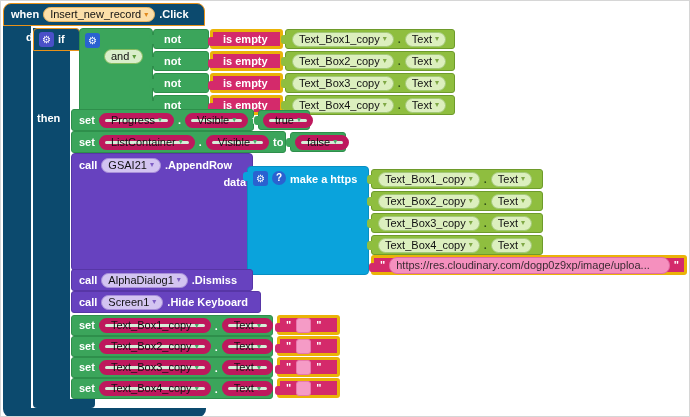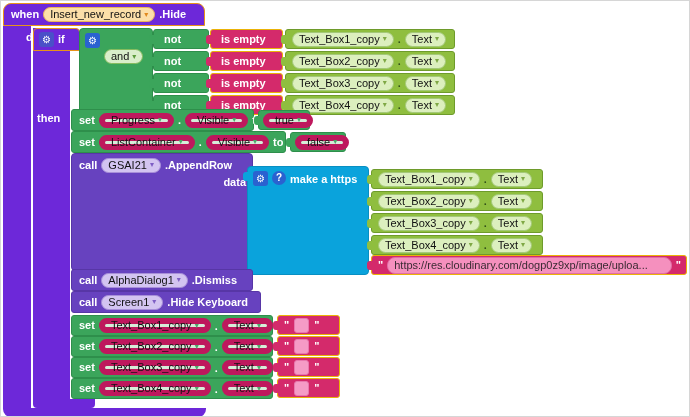--- a/index.html
+++ b/index.html
@@ -6,33 +6,33 @@
   .canvas{position:relative;width:690px;height:417px;background:#fff;border:1px solid #d6d6d6;box-sizing:border-box;overflow:hidden;}
   .abs{position:absolute;}
   .blk{position:absolute;display:flex;align-items:center;box-sizing:border-box;gap:4px;}
   .kw{color:#fff;font-weight:bold;font-size:11px;white-space:nowrap;line-height:1;}
   .dot-light{color:#fff;font-weight:bold;font-size:11px;}
   .dot-dark{color:#33511a;font-weight:bold;font-size:11px;}
   .dd{display:inline-flex;align-items:center;gap:3px;height:15px;padding:0 6px;border-radius:9px;
       font-size:11px;color:#111;white-space:nowrap;box-sizing:border-box;line-height:1;}
   .arr{font-size:8px;line-height:1;}
   
-  .fam-orange{background:#6d28d9;border:1px solid #E8921A;}
+  .fam-orange{background:#0c4a6e;border:1px solid #E8921A;}
   .noborder{border:none;}
   .dd-orange{background:#FCDFA9;border:1px solid #ECB45C;justify-content:space-between;}
   .dd-orange .arr{color:#E08A1E;}
   .fam-green{background:#3BA55B;border:1px solid #2E8F4B;}
   .dd-mint{background:#D6EDD9;border:6px solid #be185d;}
   .dd-mint .arr{color:#4CA96B;}
   .dd-lgreen{background:#D9EECB;border:1px solid #85BC5E;margin-top:16px;}
   .dd-lgreen .arr{color:#5A9A3A;}
   .fam-getter{background:#8FBE3F;border:1px solid #6E9B2B;}
   .dd-pale{background:#DCEFBE;border:1px solid #A4C979;}
   .dd-pale .arr{color:#7FA845;}
-  .fam-magenta{background:#D42A6B;border:1px solid #eab308;}
+  .fam-magenta{background:#D42A6B;border:3px solid #eab308;}
   .fam-purple{background:#6742BF;border:1px solid #5736A6;}
   .dd-purple{background:#D3C4F1;border:1px solid #A88FD9;}
   .dd-purple .arr{color:#7E5EC4;}
   .fam-cyan{background:#0AA3DC;border:1px solid #088FC2;}
   
   .badge{width:15px;height:15px;border-radius:3px;background:#2A62D0;color:#fff;display:inline-flex;
          align-items:center;justify-content:center;font-size:10px;flex:none;line-height:1;}
   .badge-indigo{background:#4A50C8;}
   .help{width:14px;height:14px;border-radius:50%;background:#2A62D0;color:#fff;display:inline-flex;
         align-items:center;justify-content:center;font-size:10px;font-weight:bold;flex:none;line-height:1;}
@@ -48,21 +48,21 @@
 <body>
 
 <div class="canvas">
 
   <div class="blk fam-orange" style="left:2px;top:2px;width:202px;height:23px;border-radius:8px 8px 0 0;padding-left:7px;">
     <span class="kw">when</span>
     <span class="dd dd-orange">
       <span>Insert_new_record</span>
       <span class="arr">▾</span>
     </span>
-    <span class="kw">.Hide</span>
+    <span class="kw">.Click</span>
   </div>
   <div class="abs fam-orange noborder" style="left:2px;top:25px;width:28px;height:382px;"></div>
   <div class="abs fam-orange noborder" style="left:2px;top:407px;width:203px;height:9px;border-radius:0 0 8px 8px;"></div>
   <span class="kw abs" style="left:25px;top:31px;">do</span>
 
   <div class="abs fam-orange noborder" style="left:32px;top:27px;width:37px;height:371px;"></div>
   <div class="blk fam-orange" style="left:32px;top:27px;width:47px;height:23px;border-radius:4px 4px 0 0;padding-left:5px;">
     <span class="badge badge-indigo">⚙</span>
     <span class="kw">if</span>
   </div>

